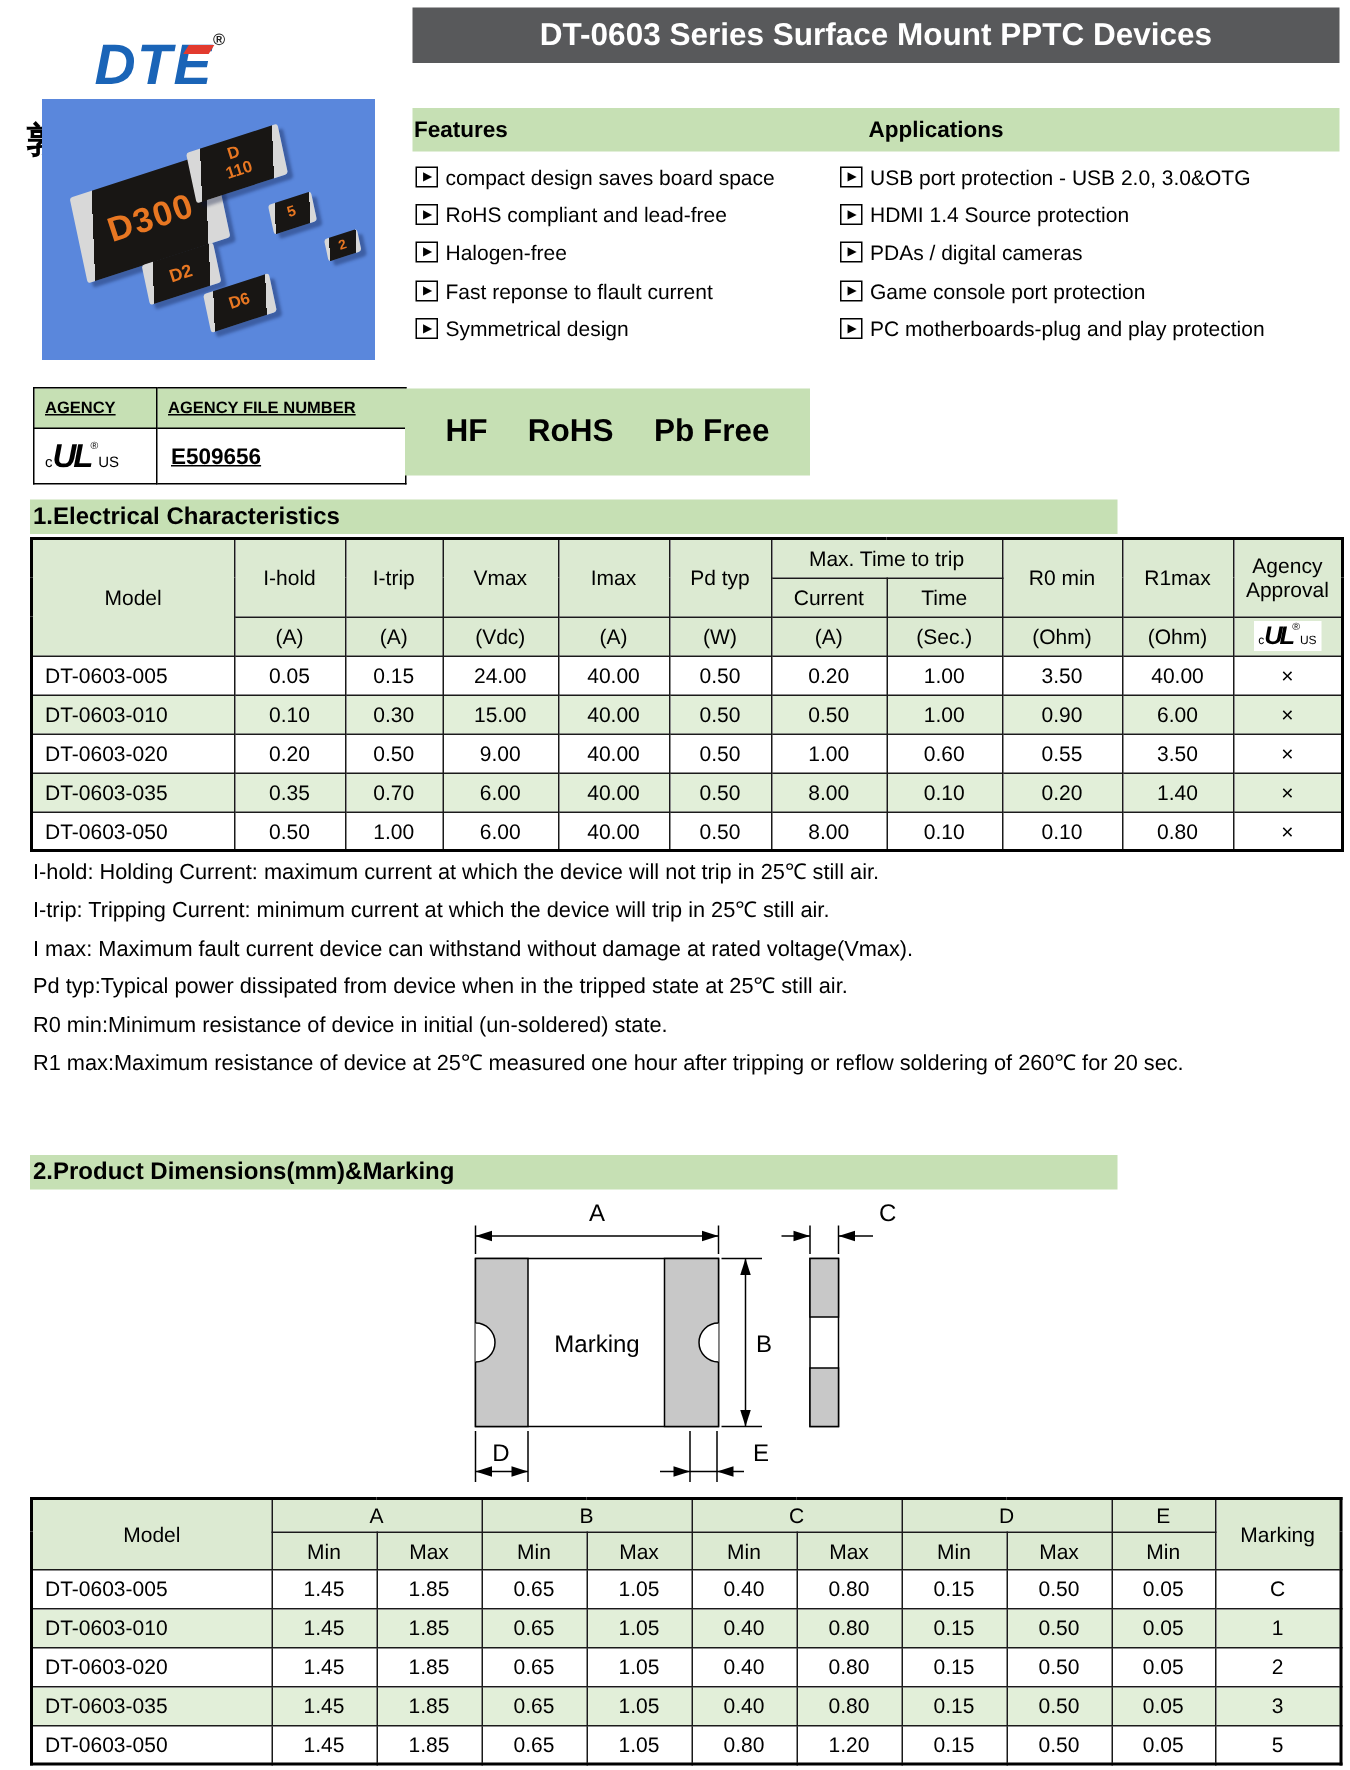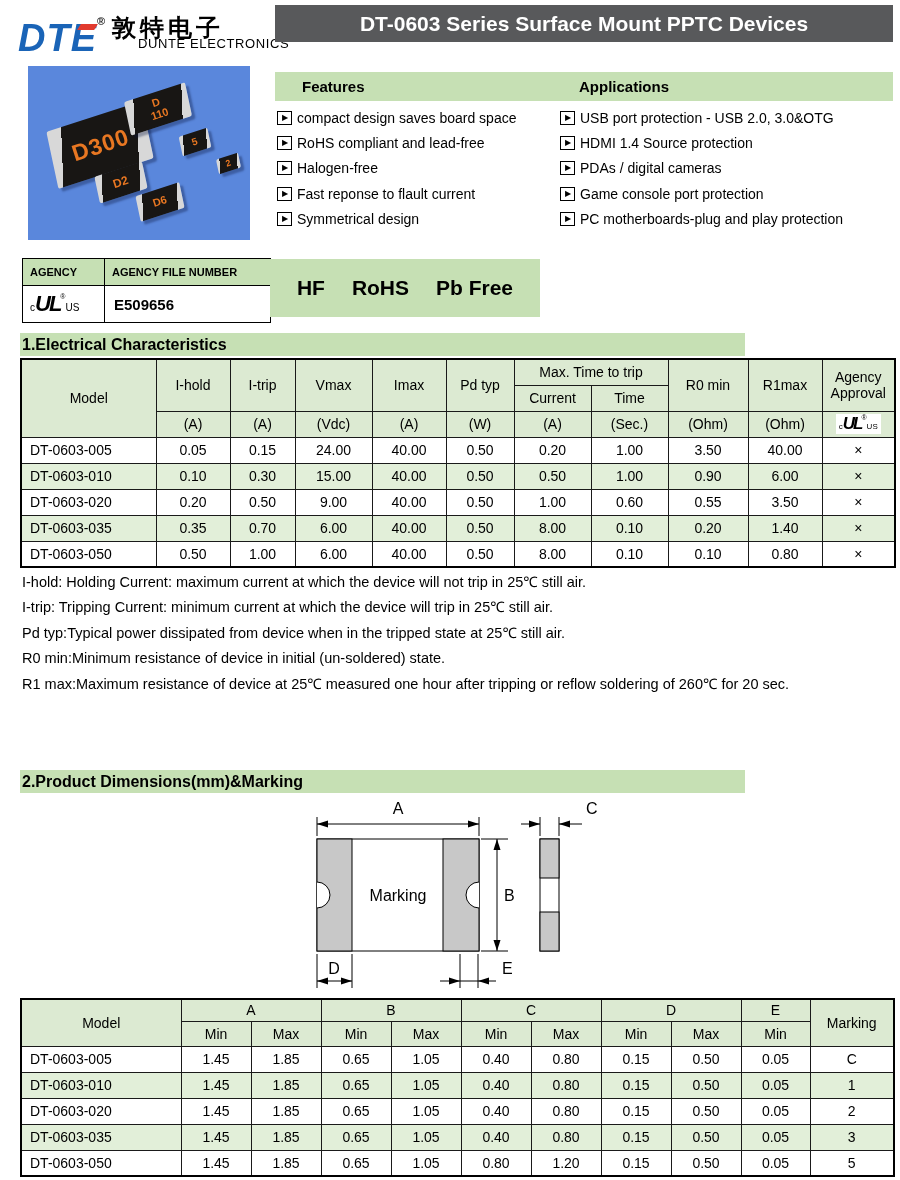--- a/index.html
+++ b/index.html
@@ -1,20 +1,20 @@
 <!DOCTYPE html>
 <html><head>
 <meta charset="utf-8">
 <style>
   html,body{margin:0;padding:0;background:#fff;}
   .page{position:relative;width:900px;height:1180px;background:#fff;overflow:hidden;
         font-family:"Liberation Sans",sans-serif;color:#000;}
 
   
-  .logo{position:absolute;left:18px;top:3px;height:52px;display:flex;align-items:center;gap:7px;}
+  .logo{position:absolute;left:18px;top:3px;height:52px;display:flex;align-items:center;gap:7px;flex-direction:column;}
   .logo-dte{font-style:italic;font-weight:bold;font-size:38px;color:#1a64b7;letter-spacing:1px;line-height:48px;position:relative;}
   .logo-e{position:relative;}
   .logo-e::before{content:"";position:absolute;top:7px;right:1px;width:17px;height:6px;background:#e23a2e;transform:skewX(-32deg);}
   .logo-reg{font-size:11px;font-style:normal;font-weight:bold;color:#222;vertical-align:26px;letter-spacing:0;}
   .logo-right{display:flex;flex-direction:column;justify-content:center;padding-top:8px;}
   .logo-cn{font-weight:bold;font-size:24px;letter-spacing:4px;line-height:22px;}
   .logo-en{font-size:13px;letter-spacing:0.6px;line-height:10px;margin-left:26px;}
   .title-bar{position:absolute;left:275px;top:5px;width:618px;height:37px;background:#58595b;
              color:#fff;font-size:21px;font-weight:bold;text-align:center;line-height:37px;}
 
@@ -28,29 +28,29 @@
   .chip2{left:98px;top:26px;width:64px;height:34px;font-size:11px;}
   .chip2 span{width:26px;}
   .chip3{left:68px;top:103px;width:50px;height:27px;font-size:12px;}
   .chip4{left:109px;top:123px;width:46px;height:26px;font-size:11px;}
   .chip5{left:152px;top:66px;width:30px;height:20px;font-size:10px;}
   .chip6{left:189px;top:90px;width:23px;height:15px;font-size:9px;}
 
   
   .fa-header{position:absolute;left:275px;top:72px;width:618px;height:29px;background:#c6e0b4;}
   .fa-title{position:absolute;top:0;line-height:29px;font-weight:bold;font-size:15px;}
-  .fa-title.f{left:27px;} .fa-title.a{left:304px;}
+  .fa-title.f{left:1px;} .fa-title.a{left:304px;}
   .fa-list{position:absolute;width:330px;}
   .fa-list.f{left:277px;top:105px;} .fa-list.a{left:560px;top:105px;}
   .fa-item{display:flex;align-items:center;height:25.4px;font-size:14px;gap:5px;}
   .bullet{flex:0 0 auto;width:12px;height:12px;border:1px solid #000;display:flex;align-items:center;
           justify-content:center;font-size:8px;line-height:1;padding-left:1px;}
 
   
-  .agency{position:absolute;left:22px;top:258px;border-collapse:collapse;table-layout:fixed;}
+  .agency{position:absolute;left:22px;top:258px;border-collapse:collapse;table-layout:fixed;text-decoration:underline;}
   .agency th,.agency td{border:1px solid #000;}
   .agency th{background:#c6e0b4;font-size:11px;font-weight:bold;height:24px;text-align:left;padding-left:7px;}
   .agency td{height:34px;background:#fff;}
   .agency .c1{width:73px;} .agency .c2{width:157px;margin-top:27px;}
   .file-number{font-weight:bold;font-size:15px;padding-left:9px;}
   .ul-mark{white-space:nowrap;display:inline-block;padding-left:6px;}
   .ul-c{font-size:10px;} .ul-us{font-size:10px;}
   .ul-ul{font-size:22px;font-weight:900;font-style:italic;letter-spacing:-2px;}
   .ul-reg{font-size:7px;vertical-align:12px;}
   .ul-mark.sm .ul-ul{font-size:17px;} .ul-mark.sm{background:#fff;padding:0 3px;}
@@ -299,20 +299,21 @@
       <td>0.10</td>
       <td>0.80</td>
       <td>×</td>
     </tr>
   </tbody>
     </table>
 
   <div class="notes">
     <p>I-hold: Holding Current: maximum current at which the device will not trip in 25℃  still air.</p>
     <p>I-trip: Tripping Current: minimum current at which the device will trip in 25℃  still air.</p>
+    <p>I max: Maximum fault current device can withstand without damage at rated voltage(Vmax).</p>
     <p>Pd typ:Typical power dissipated from device when in the tripped state at 25℃  still air.</p>
     <p>R0 min:Minimum resistance of device in initial (un-soldered) state.</p>
     <p>R1 max:Maximum resistance of device at   25℃  measured one hour after tripping or reflow soldering of 260℃  for 20 sec.</p>
   </div>
 
   <div class="sec-bar sec2">2.Product Dimensions(mm)&amp;Marking</div>
 
   <svg class="diagram" width="440" height="198" viewBox="0 0 440 198">
 
     <g>

